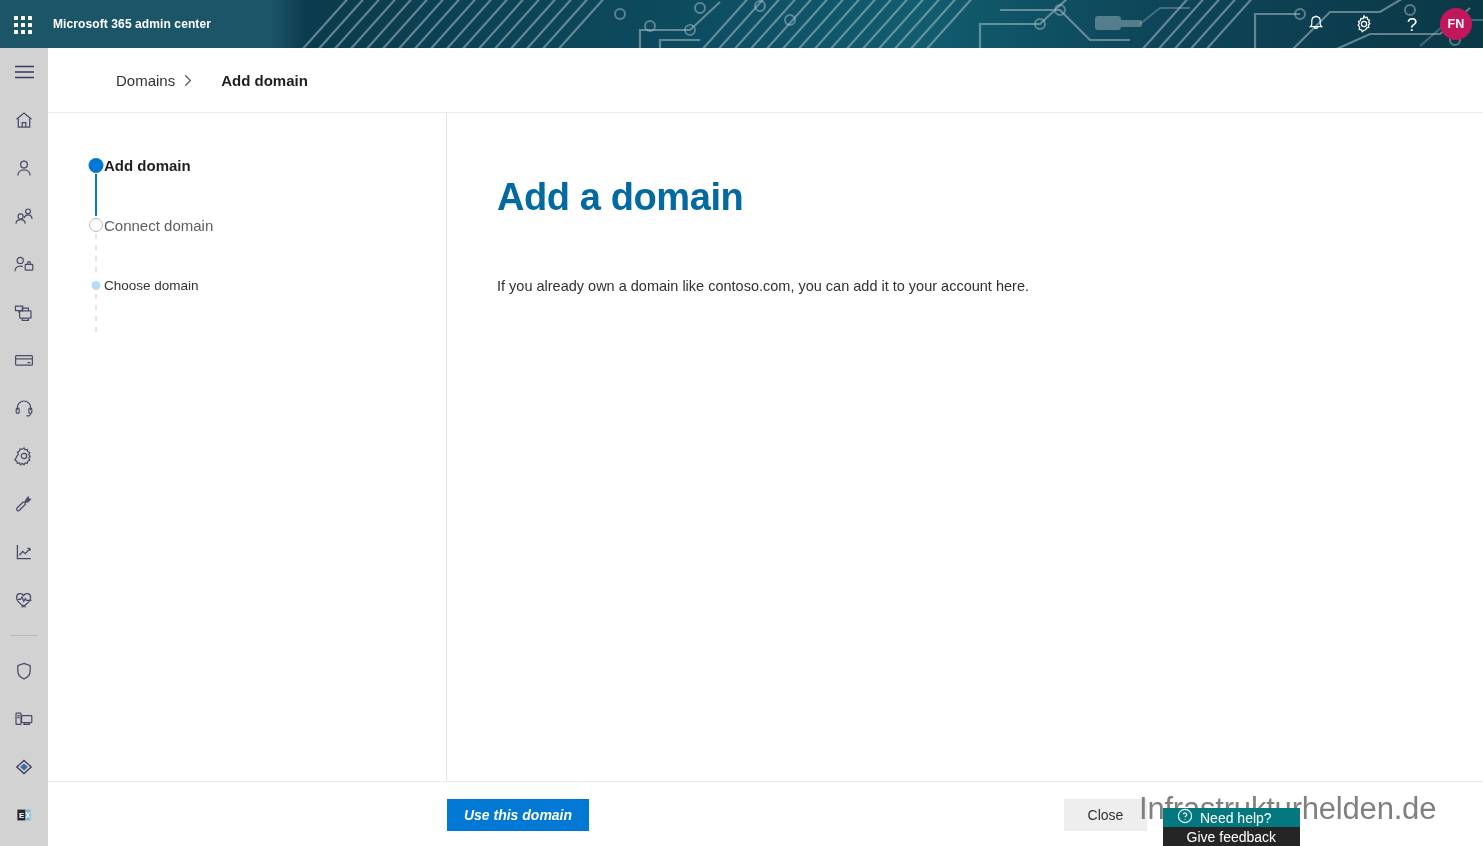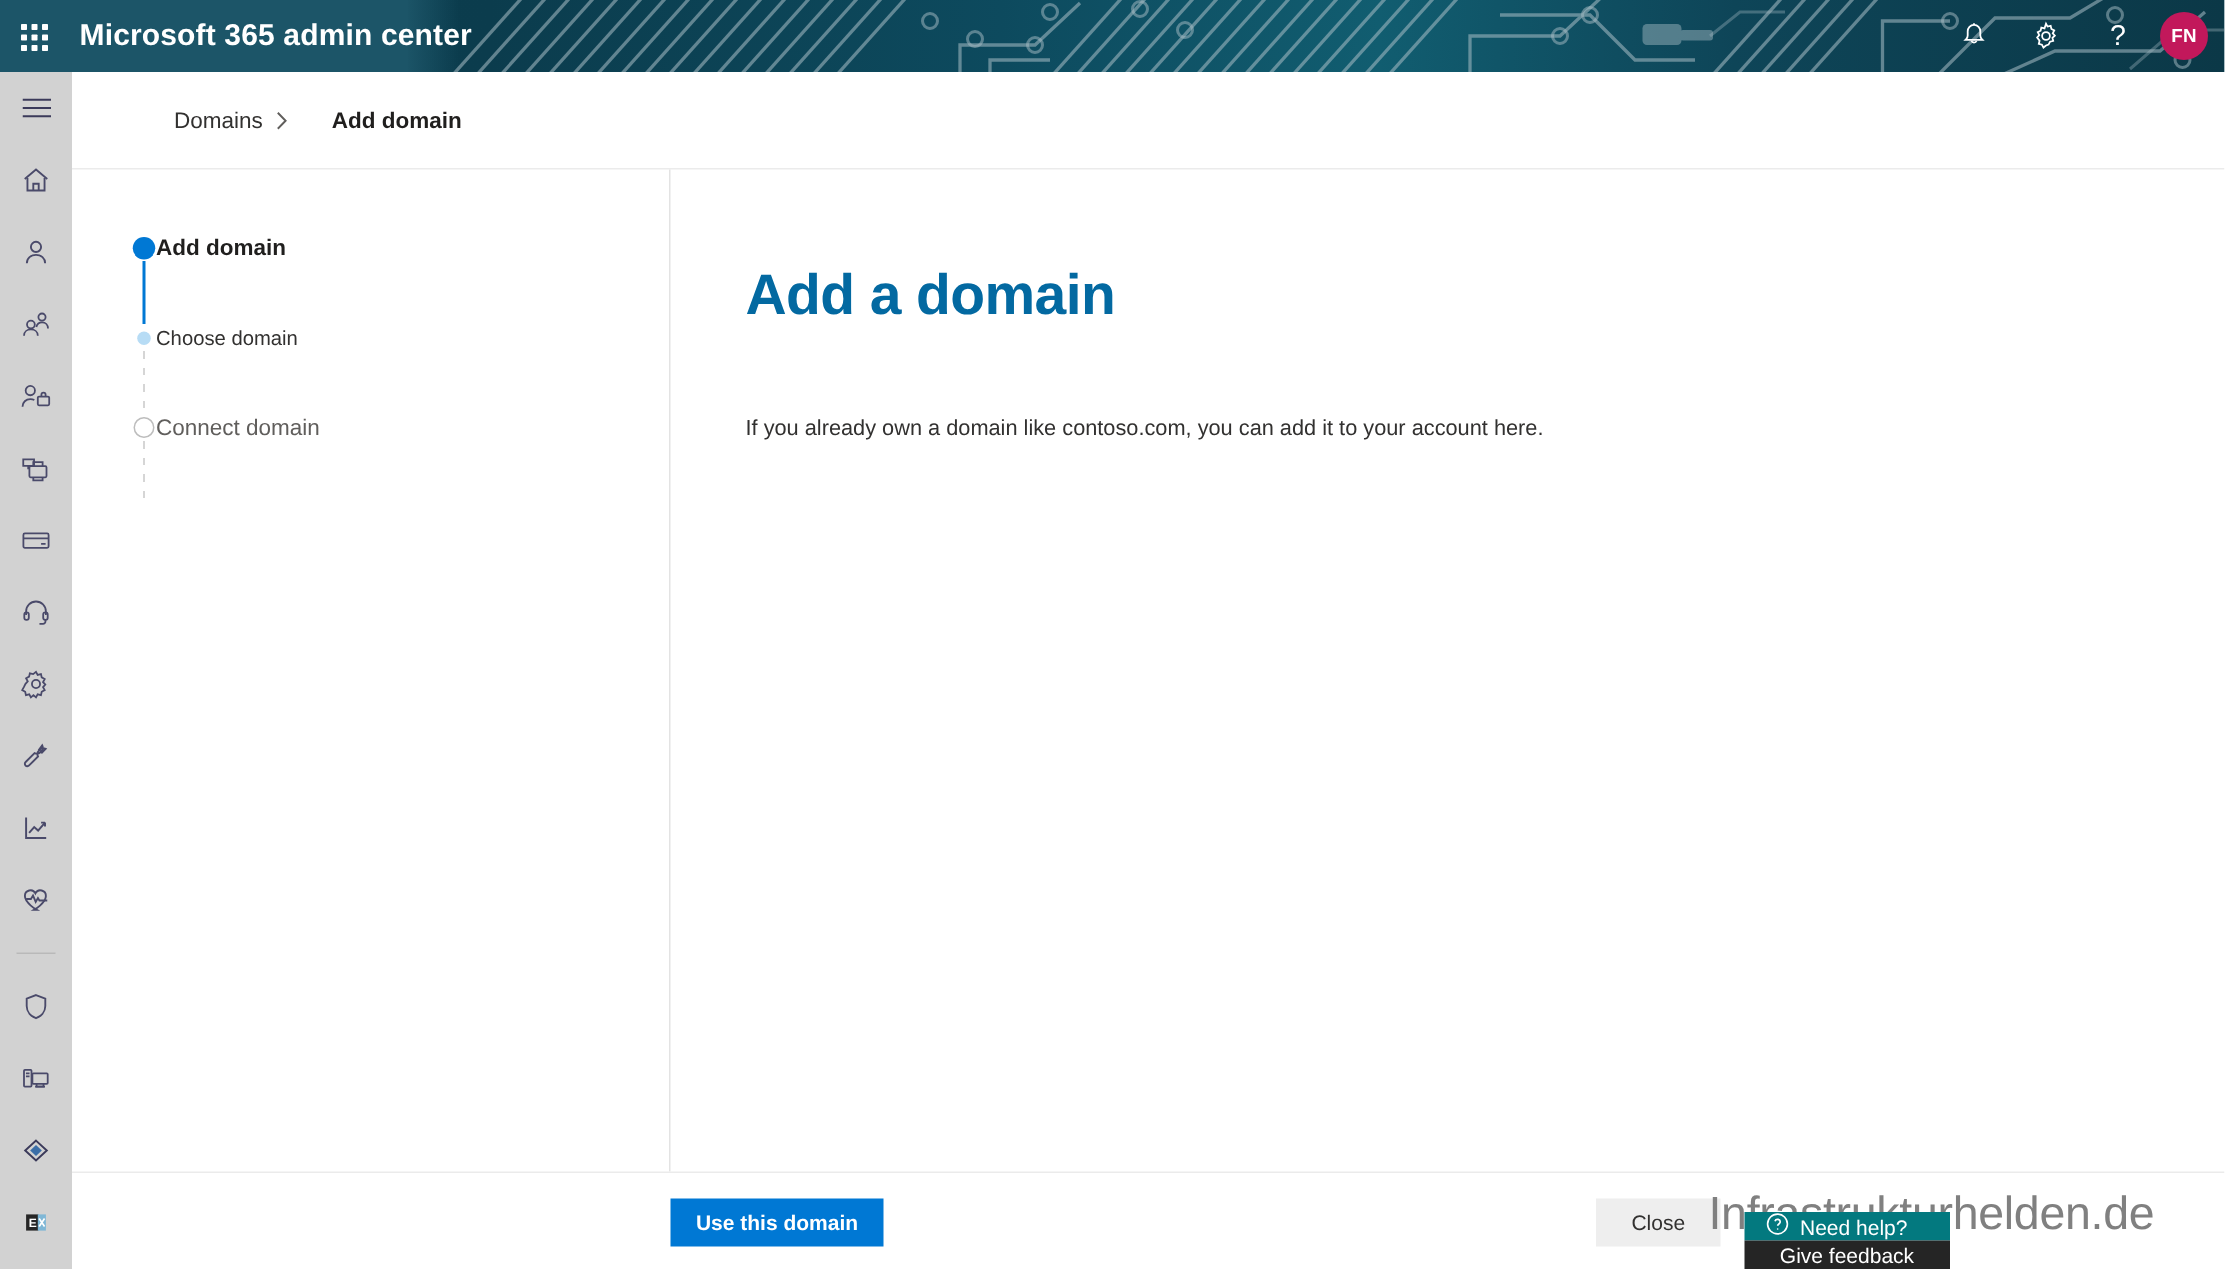--- a/index.html
+++ b/index.html
@@ -45,21 +45,21 @@
     gap: 3px;
     align-content: center; justify-content: center;
     cursor: pointer;
   }
   #waffle i { display: block; width: 4px; height: 4px; background: #ffffff; border-radius: 0.5px; }
 
   #suite-title {
     position: absolute; left: 53px; top: 0; height: 48px;
     display: flex; align-items: center;
     color: #ffffff;
-    font-size: 20px; font-weight: 600;
+    font-size: 12px; font-weight: 600;
     letter-spacing: 0.1px;
     white-space: nowrap;
     cursor: pointer;
   }
 
   .suite-actions { position: absolute; right: 0; top: 0; height: 48px; display: flex; align-items: center; }
   .suite-btn {
     width: 48px; height: 48px;
     display: flex; align-items: center; justify-content: center;
     color: #ffffff; cursor: pointer;
@@ -207,21 +207,21 @@
     width: 1435px; height: 64px;
     background: #ffffff;
     z-index: 12;
   }
   #primary-btn {
     position: absolute; left: 399px; top: 17px;
     height: 32px; min-width: 142px;
     background: #0078d4; color: #ffffff;
     border: none; font-family: "Liberation Sans", "DejaVu Sans", sans-serif;
     font-size: 14px; font-weight: 600;
-    cursor: pointer; padding: 0 14px;
+    cursor: pointer; padding: 0 14px; font-style: italic;
   }
   #close-btn {
     position: absolute; left: 1016px; top: 17px;
     height: 32px; min-width: 83px;
     background: #eeeeee; color: #323130;
     border: none; font-family: "Liberation Sans", "DejaVu Sans", sans-serif;
     font-size: 14px; cursor: pointer; padding: 0 14px;
   }
 
   
@@ -520,29 +520,29 @@
   <div id="hrule-top"></div>
   <div id="vrule"></div>
   <div id="hrule-bottom"></div>
 
   <div id="wizard">
     <div class="step active">
       <span class="dot done"></span>
       <span class="connector solid"></span>
       <span class="label">Add domain</span>
     </div>
+    <div class="step upcoming">
+      <span class="dot empty"></span>
+      <span class="connector dashed"></span>
+      <span class="label">Connect domain</span>
+    </div>
     <div class="step next">
       <span class="dot small"></span>
       <span class="connector dashed"></span>
       <span class="label">Choose domain</span>
-    </div>
-    <div class="step upcoming">
-      <span class="dot empty"></span>
-      <span class="connector dashed"></span>
-      <span class="label">Connect domain</span>
     </div>
   </div>
 
   <div id="content">
     <h1 id="page-title">Add a domain</h1>
     <div id="page-desc">If you already own a domain like contoso.com, you can add it to your account here.</div>
 
   </div>
 
   <div id="footer">

